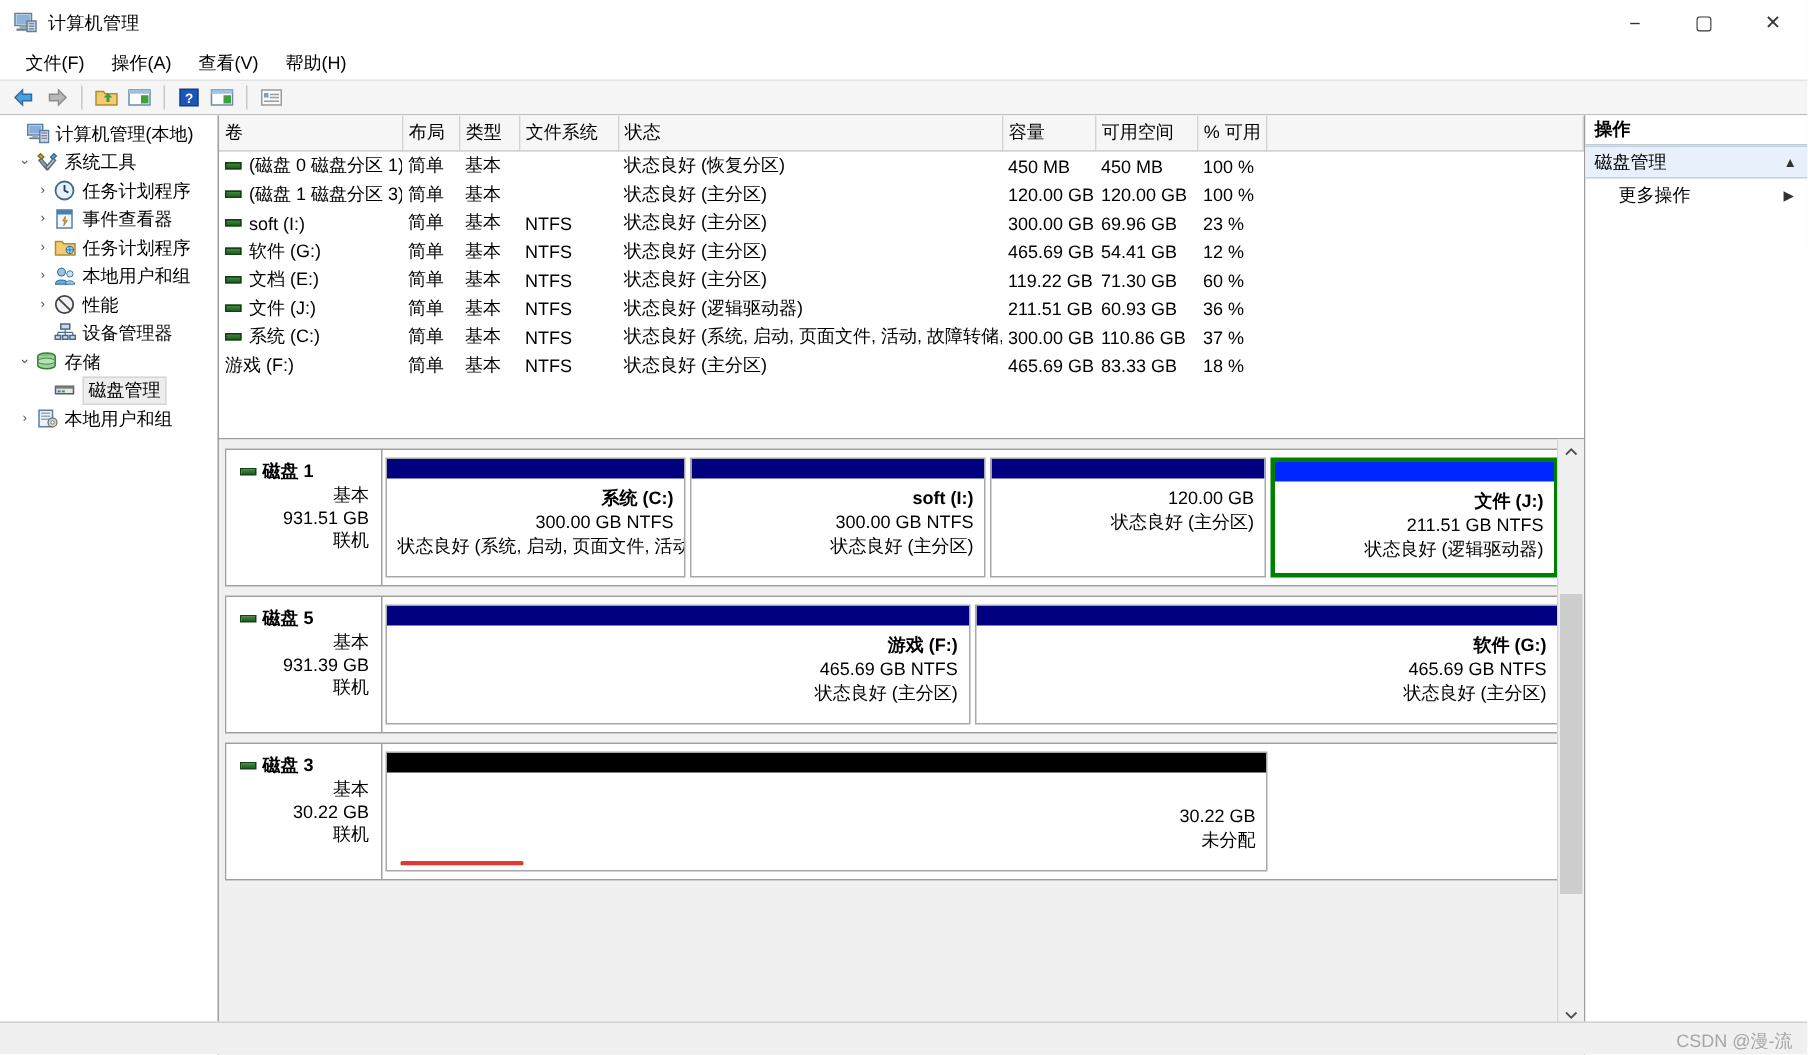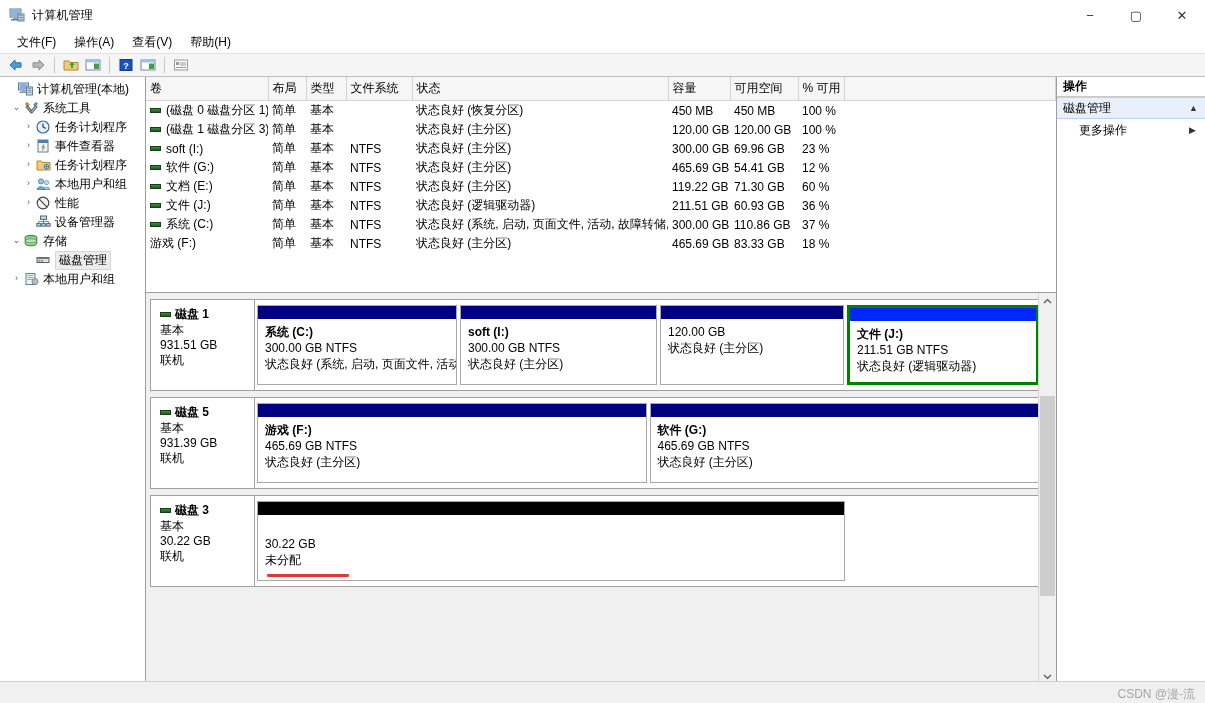--- a/index.html
+++ b/index.html
@@ -188,20 +188,21 @@
     box-sizing: border-box;
   }
 
   
   .graph-pane {
     flex: 1 1 auto;
     display: flex;
     background: #f0f0f0;
     min-height: 0;
     position: relative;
+    text-align: right;
   }
   .graph-scroll {
     flex: 1 1 auto;
     padding: 6px 0 0 4px;
     overflow: hidden;
     position: relative;
     min-width: 0;
   }
   .disk-row {
     display: flex;

